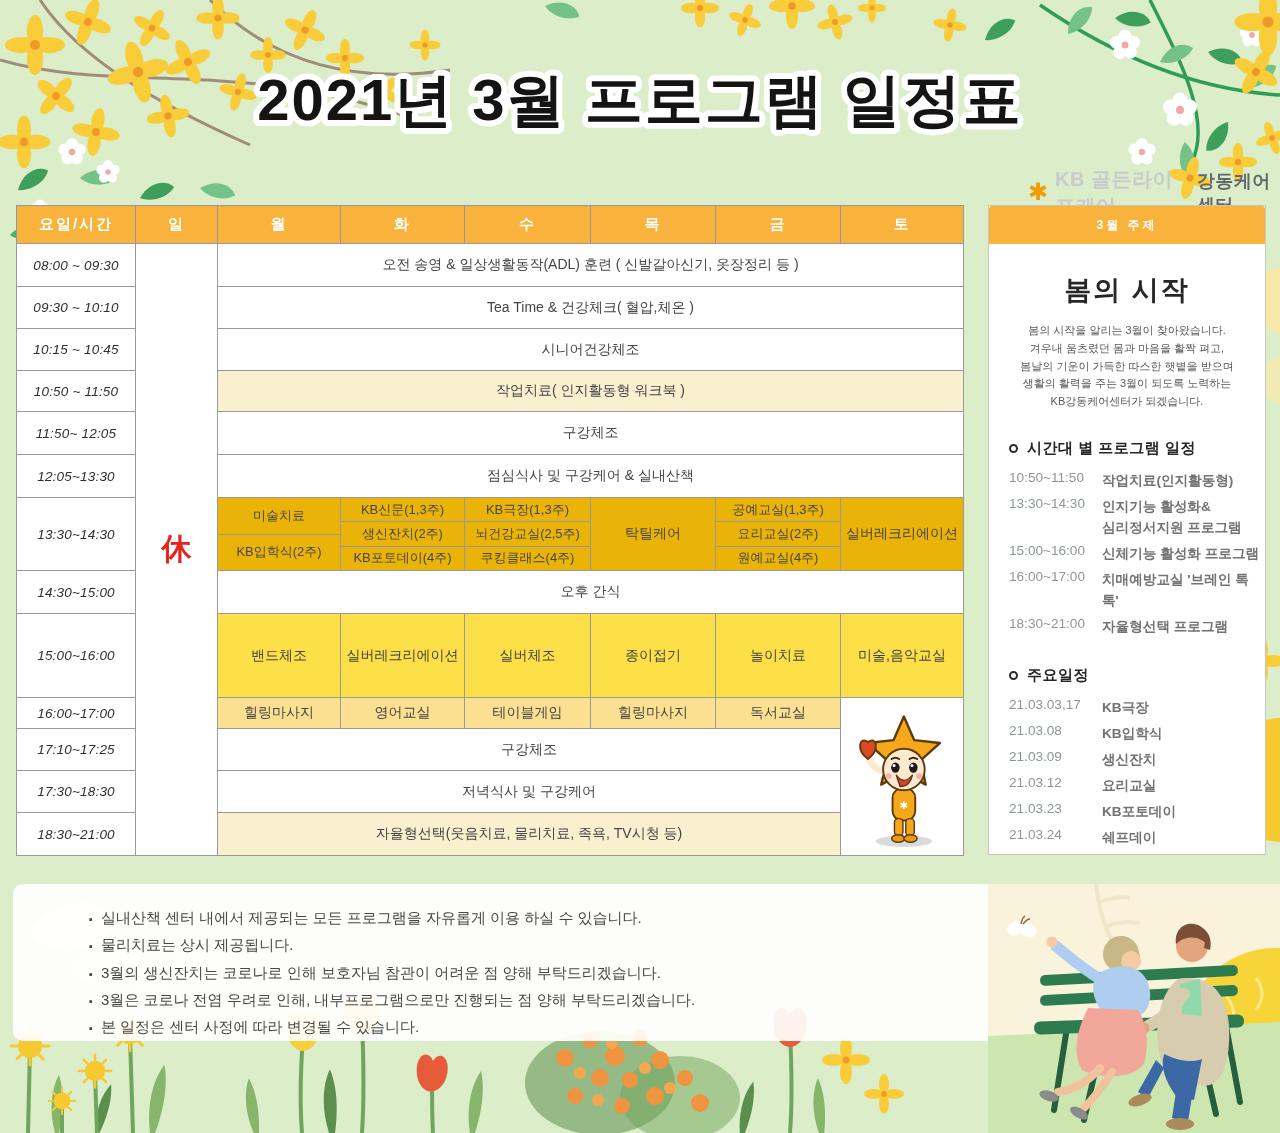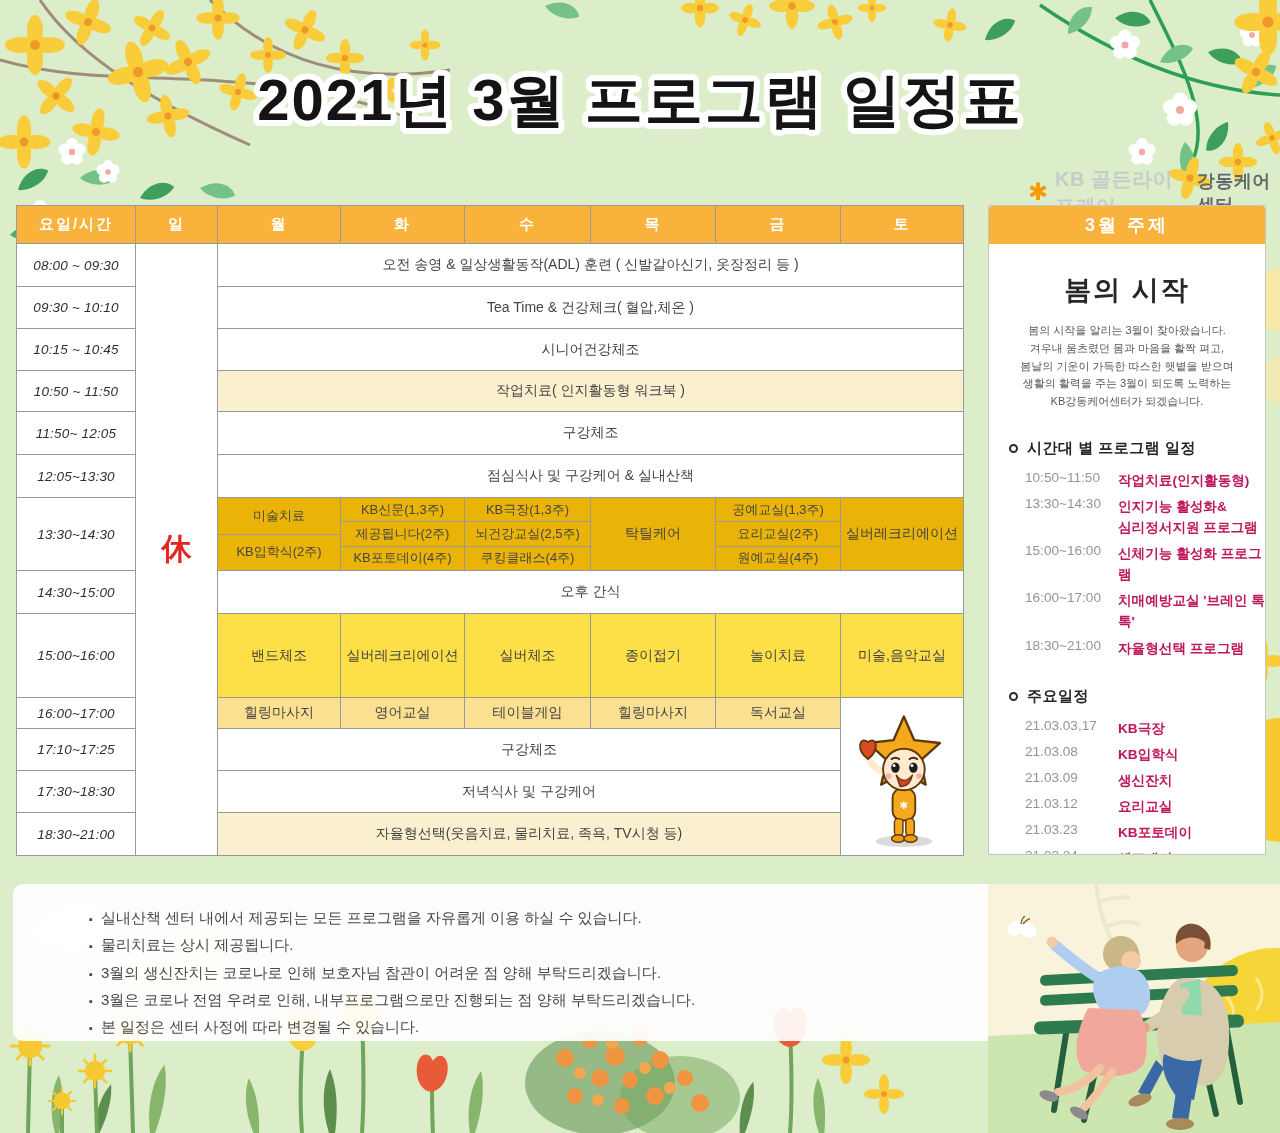--- a/index.html
+++ b/index.html
@@ -40,29 +40,29 @@
   .stack { display:flex; flex-direction:column; height:100%; }
   .stack > div { flex:1; display:flex; align-items:center; justify-content:center; border-top:1px solid #97999B; font-size:13px; color:#454545; }
   .stack > div:first-child { border-top:none; }
   td.pad0 { padding:0; }
   td.mascot-cell { background:#fff; vertical-align:bottom; }
 
   
   .sidebar { position:absolute; left:988px; top:205px; width:278px; height:650px; background:#fff;
              border:1px solid #C6C6BA; z-index:2; overflow:hidden; }
   .side-head { height:38px; background:#F9B23C; border-radius:3px 3px 0 0; display:flex; align-items:center; justify-content:center;
-               color:#fff; font-size:18px; font-weight:800; letter-spacing:3px; }
+               color:#fff; font-size:12px; font-weight:800; letter-spacing:3px; }
   .theme-title { margin-top:28px; text-align:center; font-size:27px; font-weight:800; color:#262626; letter-spacing:2px; }
   .theme-text { margin-top:14px; text-align:center; font-size:11px; color:#55585A; line-height:1.62; white-space:pre-line; }
   .side-h2 { margin:28px 0 0 20px; display:flex; align-items:center; font-size:15px; font-weight:800; color:#262626; letter-spacing:0.5px; }
   .circ { display:inline-block; width:9px; height:9px; border:2.2px solid #2b2b2b; border-radius:50%; margin-right:9px; }
-  .side-list { margin:12px 0 0 36px; }
+  .side-list { margin:12px 0 0 20px; }
   .s-row { display:flex; margin-bottom:5px; }
   .s-time { width:93px; flex:0 0 93px; font-size:13.6px; color:#8F9699; }
-  .s-prog { font-size:13.6px; color:#be185d; font-weight:600; line-height:1.55; white-space:pre-line; }
+  .s-prog { font-size:13.6px; color:#737373; font-weight:600; line-height:1.55; white-space:pre-line; }
 
   
   .notes { position:absolute; left:13px; top:884px; width:1254px; height:157px; background:rgba(255,255,255,0.92);
            border-radius:10px; z-index:2; padding:20px 0 0 76px; }
   .note-line { display:flex; align-items:baseline; font-size:15px; color:#474747; line-height:1.82; }
   .note-bullet { font-size:11px; margin-right:8px; color:#474747; }
 
   
   .bench { position:absolute; right:0; bottom:0; width:292px; height:249px; z-index:3; }
 </style>
@@ -241,21 +241,21 @@
         <td class="t-time">13:30~14:30</td>
         <td class="pad0 bg-med">
           <div class="stack">
             <div>미술치료</div>
             <div>KB입학식(2주)</div>
           </div>
         </td>
         <td class="pad0 bg-med">
           <div class="stack">
             <div>KB신문(1,3주)</div>
-            <div>제공됩니다(2주)</div>
+            <div>생신잔치(2주)</div>
             <div>KB포토데이(4주)</div>
           </div>
         </td>
         <td class="pad0 bg-med">
           <div class="stack">
             <div>KB극장(1,3주)</div>
             <div>뇌건강교실(2,5주)</div>
             <div>쿠킹클래스(4주)</div>
           </div>
         </td>

